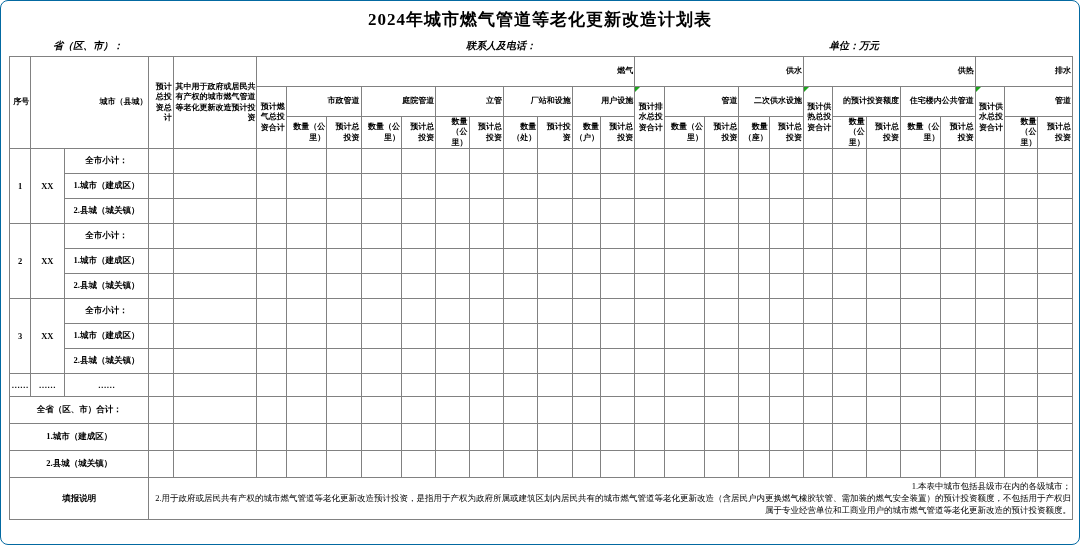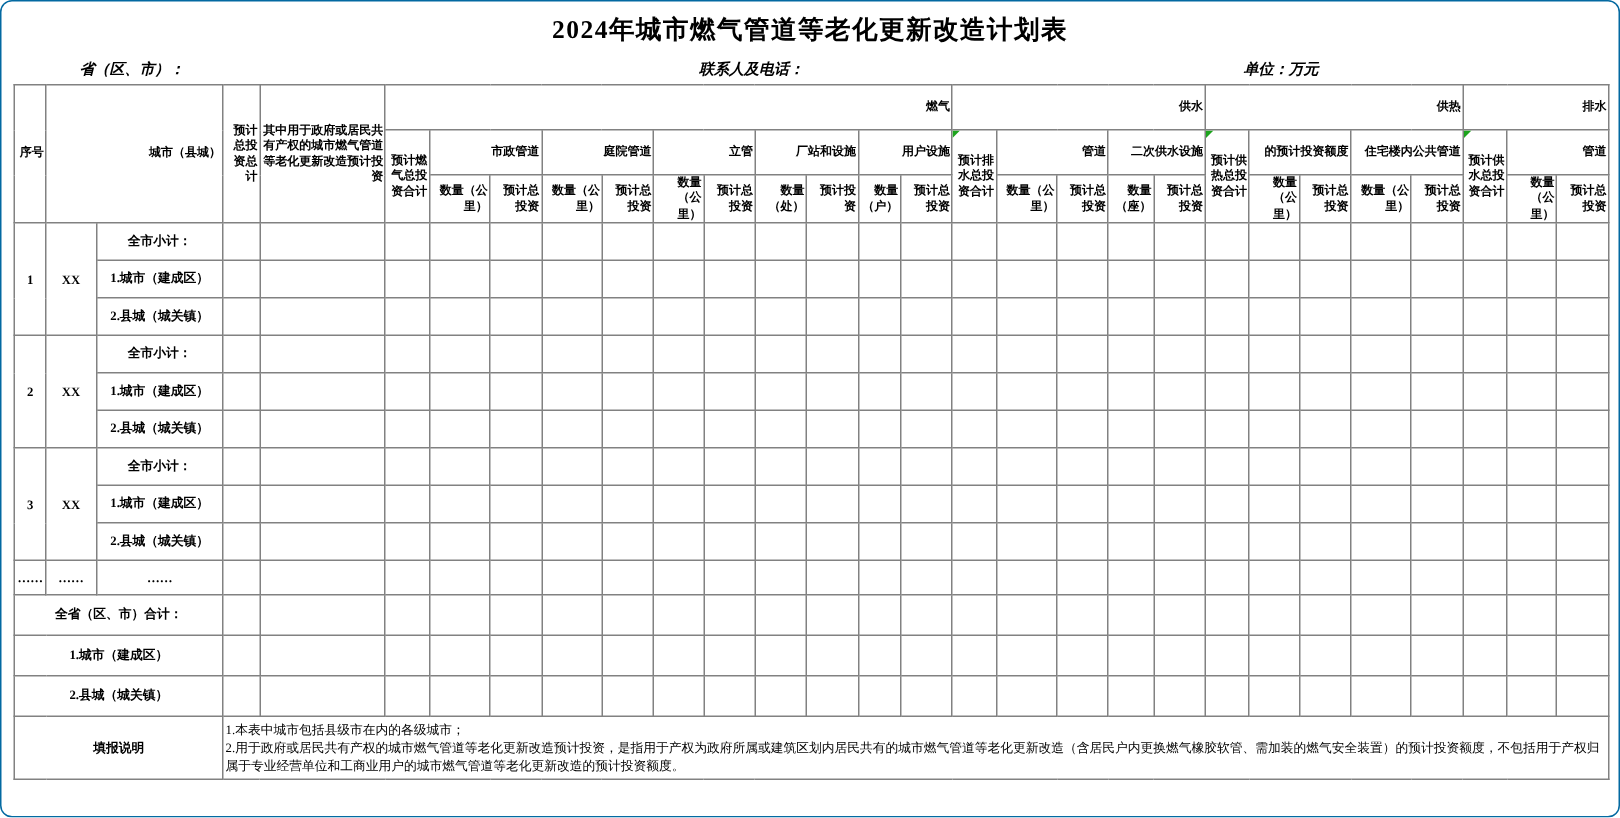--- a/index.html
+++ b/index.html
@@ -28,21 +28,21 @@
   }
   th { font-size:8px; font-weight:bold; text-align:right; line-height:1.3; }
   tr.hr { height:30px; }
   td.c   { font-size:8.5px; font-weight:bold; text-align:center; }
   td.lbl { font-size:8.5px; font-weight:bold; text-align:center; padding-left:3px; }
   tr.r-sub  { height:25px; }
   tr.r-dots { height:23px; }
   tr.r-sum  { height:27px; }
   tr.r-notes{ height:42px; }
   td.notes  {
-    font-size:8.5px; font-weight:normal; text-align:left; line-height:1.4;
+    font-size:8.5px; font-weight:normal; text-align:right; line-height:1.4;
     padding:2px 5px; vertical-align:middle;
   }
   .gmark { position:relative; }
   .gmark::before {
     content:""; position:absolute; left:0; top:0;
     border-top:5px solid #1ca41c; border-right:5px solid transparent;
   }
   .footer-seal {
     position:absolute; left:833px; top:546px; font-size:9.5px; color:#3d3d3d;
   }

